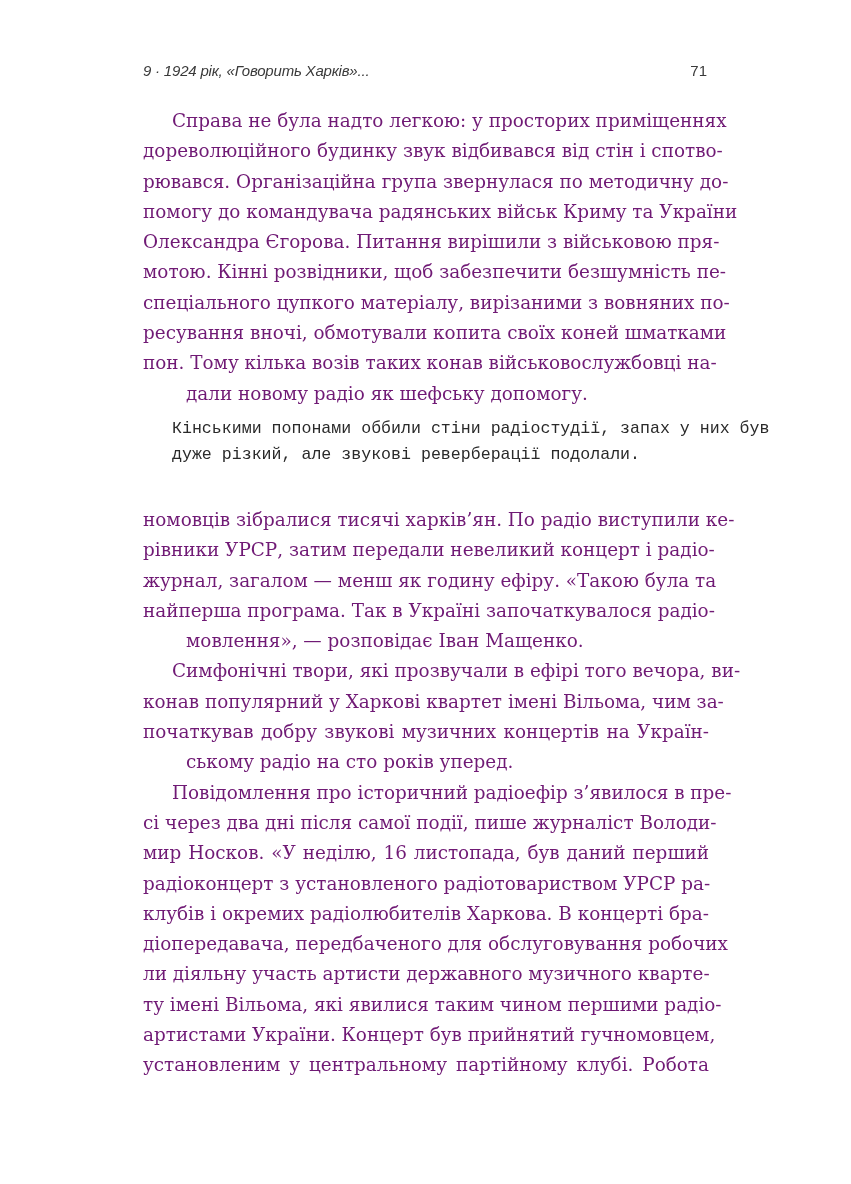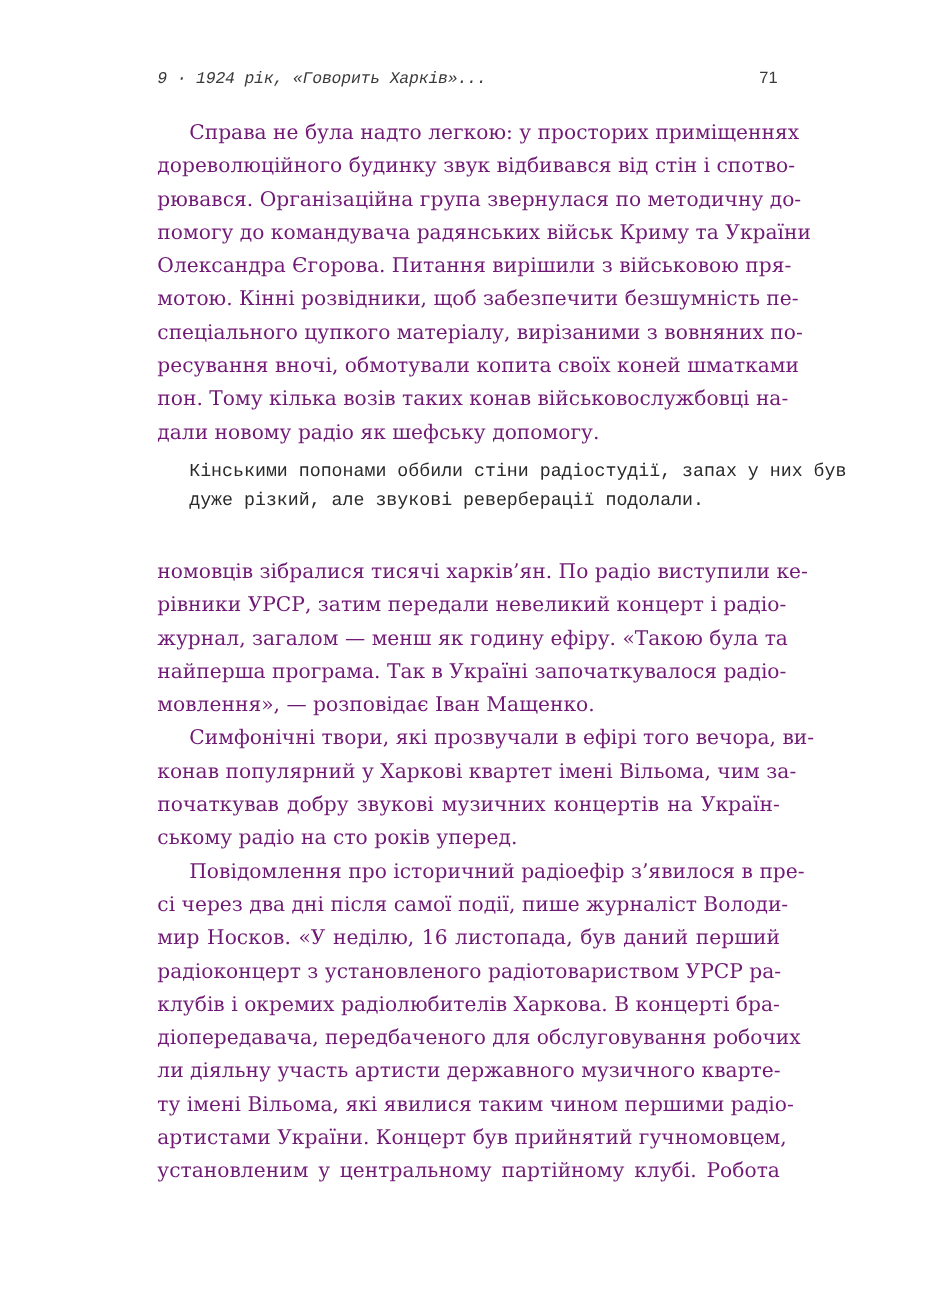--- a/index.html
+++ b/index.html
@@ -29,21 +29,20 @@
       display: flex;
       justify-content: space-between;
       align-items: baseline;
       font-family: "Liberation Sans", sans-serif;
       font-size: 15px;
       color: #3a3a3a;
     }
     .running-head .chapter {
       font-style: italic;
       letter-spacing: -0.2px;
-      font-family: Liberation Mono, monospace;
     }
     .running-head .folio {
       font-style: normal;
       padding-right: 2px;
     }
     .text-block {
       position: absolute;
       left: 143px;
       width: 566px;
       font-family: "DejaVu Serif", serif;
@@ -54,20 +53,21 @@
     .line {
       display: block;
       white-space: nowrap;
       text-align: justify;
       text-align-last: justify;
       height: 30.3px;
       overflow: visible;
     }
     .line.last {
       text-align-last: left;
+      margin-left: 43px;
     }
     .line.indent {
       padding-left: 29px;
     }
     .callout {
       position: absolute;
       left: 172px;
       top: 416px;
       width: 540px;
       font-family: Liberation Mono, monospace;

